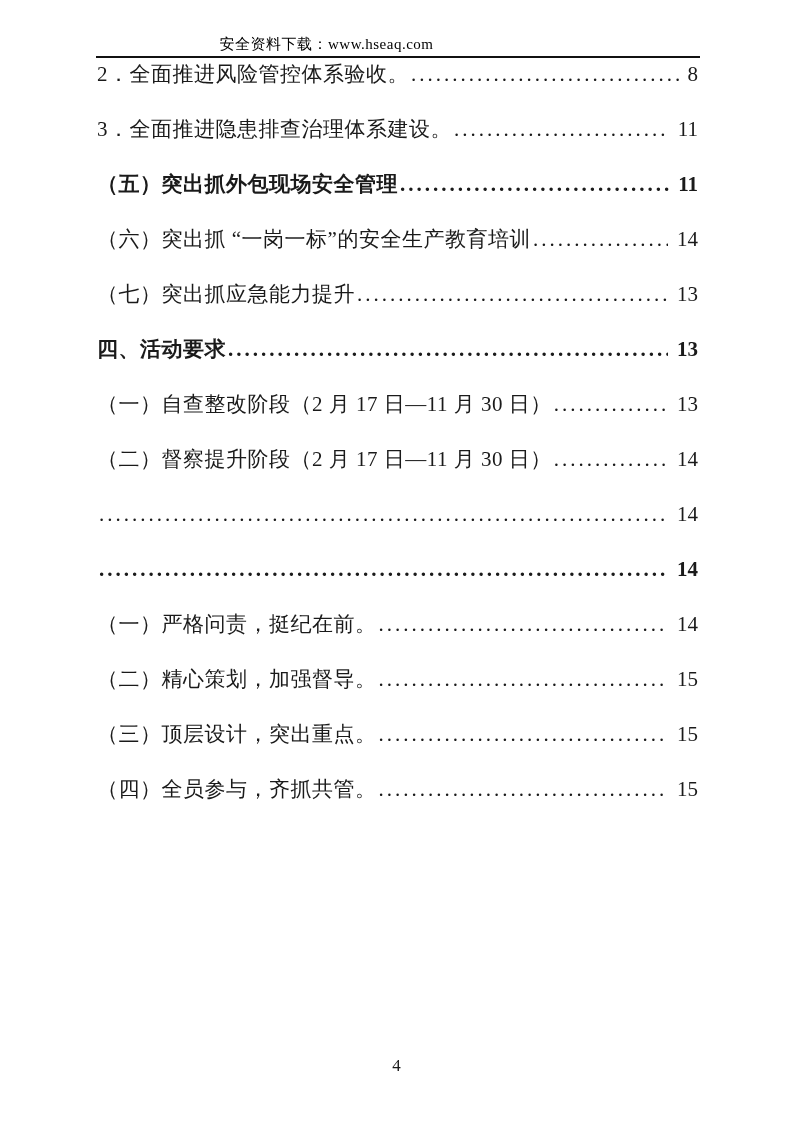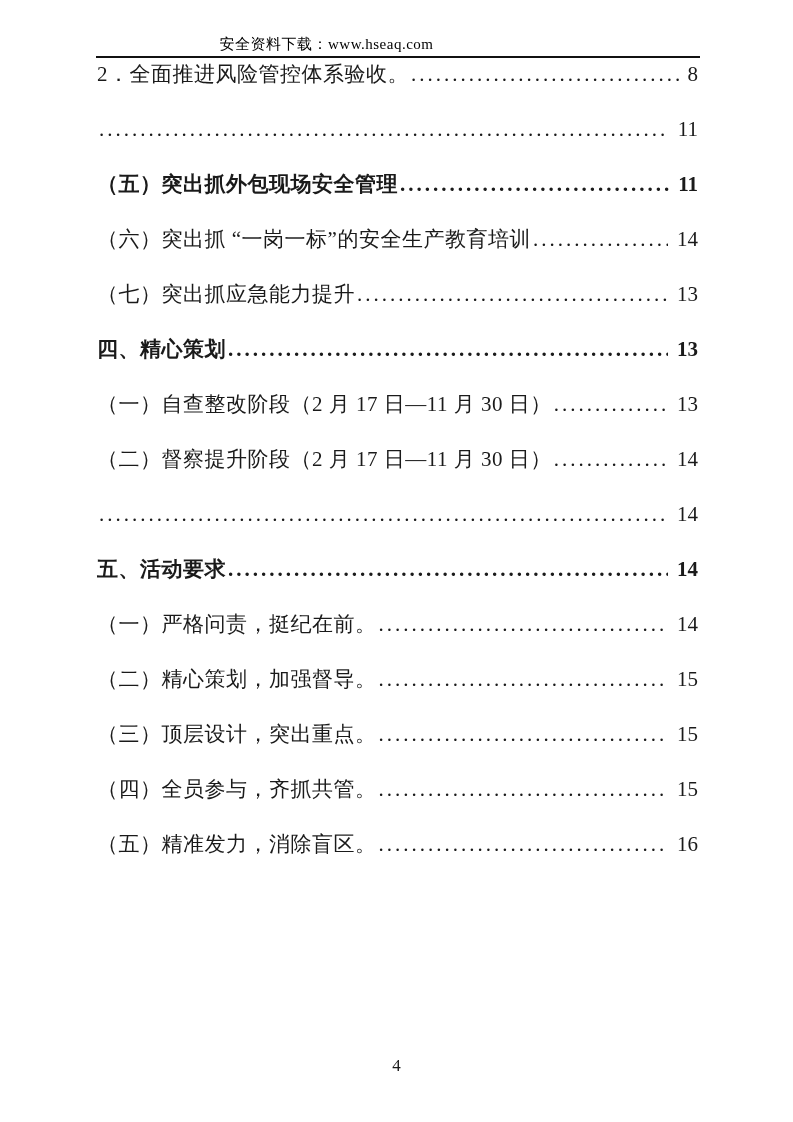--- a/index.html
+++ b/index.html
@@ -96,59 +96,59 @@
 
   <div class="header-rule"></div>
 
   <div class="toc" id="toc">
       <div class="toc-row">
     <span class="toc-label">2．全面推进风险管控体系验收。</span>
     <span class="toc-dots"></span>
     <span class="toc-num">8</span>
   </div>
       <div class="toc-row">
+    <span class="toc-label">3．全面推进隐患排查治理体系建设。</span>
     <span class="toc-dots"></span>
     <span class="toc-num">11</span>
   </div>
       <div class="toc-row bold">
     <span class="toc-label">（五）突出抓外包现场安全管理</span>
     <span class="toc-dots"></span>
     <span class="toc-num">11</span>
   </div>
       <div class="toc-row">
     <span class="toc-label">（六）突出抓 “一岗一标”的安全生产教育培训</span>
     <span class="toc-dots"></span>
     <span class="toc-num">14</span>
   </div>
       <div class="toc-row">
     <span class="toc-label">（七）突出抓应急能力提升</span>
     <span class="toc-dots"></span>
     <span class="toc-num">13</span>
   </div>
       <div class="toc-row bold">
-    <span class="toc-label">四、精心策划</span>
+    <span class="toc-label">四、活动要求</span>
     <span class="toc-dots"></span>
     <span class="toc-num">13</span>
   </div>
       <div class="toc-row">
     <span class="toc-label">（一）自查整改阶段（2 月 17 日—11 月 30 日）</span>
     <span class="toc-dots"></span>
     <span class="toc-num">13</span>
   </div>
       <div class="toc-row">
     <span class="toc-label">（二）督察提升阶段（2 月 17 日—11 月 30 日）</span>
     <span class="toc-dots"></span>
     <span class="toc-num">14</span>
   </div>
       <div class="toc-row">
     <span class="toc-dots"></span>
     <span class="toc-num">14</span>
   </div>
       <div class="toc-row bold">
-    <span class="toc-label">五、活动要求</span>
     <span class="toc-dots"></span>
     <span class="toc-num">14</span>
   </div>
       <div class="toc-row">
     <span class="toc-label">（一）严格问责，挺纪在前。</span>
     <span class="toc-dots"></span>
     <span class="toc-num">14</span>
   </div>
       <div class="toc-row">
     <span class="toc-label">（二）精心策划，加强督导。</span>
@@ -158,24 +158,19 @@
       <div class="toc-row">
     <span class="toc-label">（三）顶层设计，突出重点。</span>
     <span class="toc-dots"></span>
     <span class="toc-num">15</span>
   </div>
       <div class="toc-row">
     <span class="toc-label">（四）全员参与，齐抓共管。</span>
     <span class="toc-dots"></span>
     <span class="toc-num">15</span>
   </div>
-      <div class="toc-row">
-    <span class="toc-label">（五）精准发力，消除盲区。</span>
-    <span class="toc-dots"></span>
-    <span class="toc-num">16</span>
-  </div>
     </div>
 
   <div class="footer">
     <span>4</span>
   </div>
 
 </div>
 
 </body></html>

